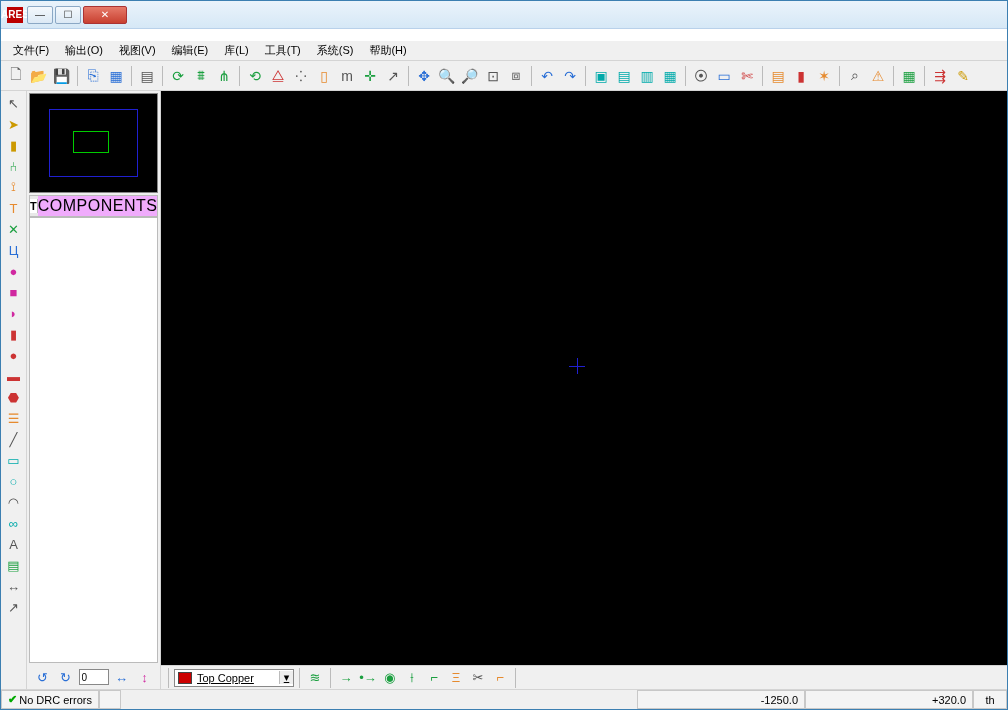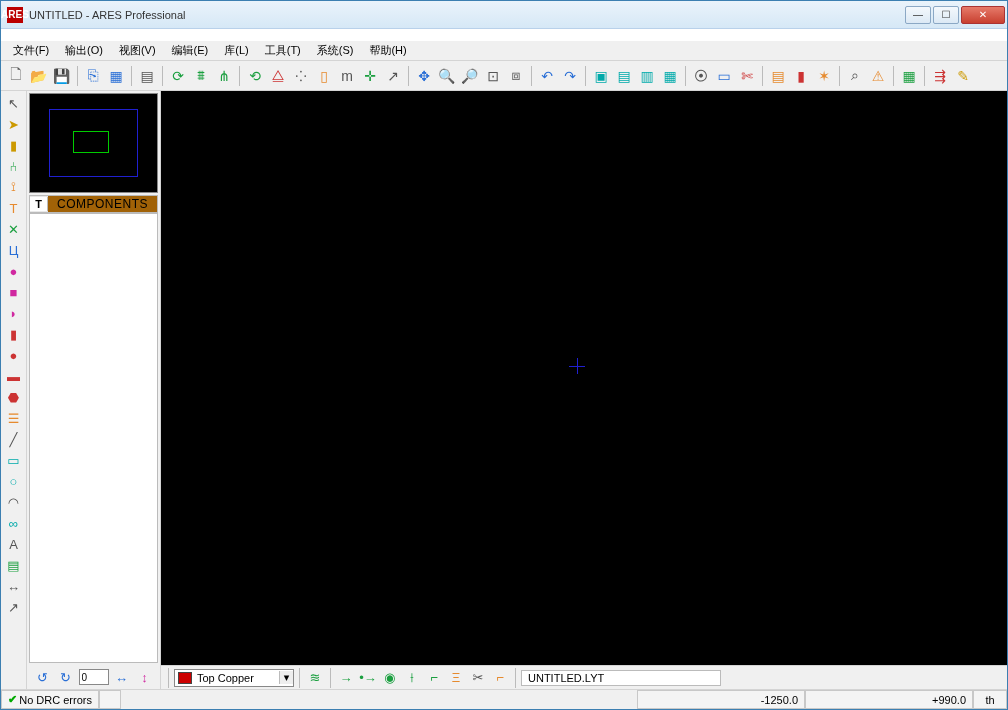--- a/index.html
+++ b/index.html
@@ -27,36 +27,36 @@
 .main { flex: 1; display: flex; background: #f0f0f0; overflow: hidden; }
 .left-toolbox { width: 26px; background: #f0f0f0; border-right: 1px solid #d4d4d4; display: flex; flex-direction: column; align-items: center; padding: 2px 0; gap: 1px; }
 .tool-btn { width: 22px; height: 20px; display: flex; align-items: center; justify-content: center; font-size: 13px; cursor: default; border: 1px solid transparent; }
 
 .side-panel { width: 134px; display: flex; flex-direction: column; border-right: 1px solid #d4d4d4; }
 .overview { height: 100px; background: #000; border: 1px solid #888; margin: 2px; position: relative; }
 .overview-board { position: absolute; left: 15%; top: 15%; width: 70%; height: 70%; border: 1px solid #2020d0; }
 .overview-inner { position: absolute; left: 34%; top: 38%; width: 28%; height: 22%; border: 1px solid #0c0; }
 .comp-header { display: flex; align-items: center; background: #e8e8e8; border: 1px solid #bbb; margin: 0 2px; }
 .comp-header .tab { width: 18px; text-align: center; background: #fff; border-right: 1px solid #bbb; padding: 1px 0; font-weight: bold; }
-.comp-header .label { flex: 1; text-align: center; padding: 1px 0; background: #a16207; font-size: 12px; letter-spacing: 0.5px; }
+.comp-header .label { flex: 1; text-align: center; padding: 1px 0; background: #f0abfc; font-size: 16px; letter-spacing: 0.5px; }
 .comp-list { flex: 1; background: #fff; border: 1px solid #bbb; margin: 0 2px 2px 2px; }
 
 .side-nav { height: 24px; display: flex; align-items: center; justify-content: space-around; padding: 0 4px; }
 .nav-btn { width: 20px; height: 18px; display: flex; align-items: center; justify-content: center; font-size: 13px; cursor: default; }
 
 .canvas-wrap { flex: 1; display: flex; flex-direction: column; }
 .canvas { flex: 1; background: #000; position: relative; overflow: hidden; background-image: radial-gradient(#2a2a2a 0.5px, transparent 0.5px); background-size: 10px 10px; }
 .canvas .cross-h { position: absolute; left: 408px; top: 275px; width: 16px; height: 1px; background: #2020d0; }
 .canvas .cross-v { position: absolute; left: 416px; top: 267px; width: 1px; height: 16px; background: #2020d0; }
 
 
 .bottombar { height: 24px; background: #f0f0f0; display: flex; align-items: center; padding: 0 4px; gap: 2px; border-top: 1px solid #d4d4d4; }
 .bb-btn { width: 20px; height: 18px; display: flex; align-items: center; justify-content: center; font-size: 13px; cursor: default; }
 .bb-input { width: 30px; height: 16px; border: 1px solid #888; background: #fff; padding: 0 2px; font-size: 10px; }
-.layer-sel { display: flex; align-items: center; border: 1px solid #888; background: #fff; height: 18px; }
+.layer-sel { display: flex; align-items: center; border: 1px solid #888; background: #fff; height: 18px; text-decoration: underline; }
 .layer-swatch { width: 14px; height: 12px; background: #c00; border: 1px solid #444; margin: 0 3px; }
 .layer-name { width: 84px; padding: 0 2px; }
 .layer-dd { width: 14px; text-align: center; border-left: 1px solid #bbb; background: #eee; }
 .bb-field { border: 1px solid #bbb; background: #fff; padding: 1px 6px; height: 16px; min-width: 200px; }
 
 
 .statusbar { height: 20px; background: #f0f0f0; display: flex; align-items: stretch; border-top: 1px solid #d4d4d4; }
 .sb-cell { border: 1px solid #c8c8c8; padding: 1px 6px; display: flex; align-items: center; background: #f4f4f4; }
 .sb-check { color: #0a0; font-weight: bold; margin-right: 2px; }
 .sb-spacer { flex: 1; }
@@ -64,21 +64,20 @@
 .sb-unit { width: 34px; justify-content: center; }
 
 
 .c-blue{color:#2a6fd6}.c-green{color:#1a9f3f}.c-red{color:#c33}.c-orange{color:#e68a2e}.c-yellow{color:#cc9900}.c-cyan{color:#0aa}.c-pink{color:#d028a0}.c-gray{color:#555}
 </style>
 </head>
 <body>
 
 <div class="titlebar">
   <div class="app-icon">ARES</div>
-  <div class="title-text">UNTITLED - ARES Professional</div>
   <div class="win-btns">
     <div class="win-btn win-min">—</div>
     <div class="win-btn win-max">☐</div>
     <div class="win-btn win-close">✕</div>
   </div>
 </div>
 
 <div class="menubar" id="menubar">
     <div class="menu-item">文件(F)</div>
     <div class="menu-item">输出(O)</div>
@@ -208,28 +207,27 @@
         <div class="tb-sep"></div>
         <div class="bb-btn c-green">→</div>
         <div class="bb-btn c-green">•→</div>
         <div class="bb-btn c-green">◉</div>
         <div class="bb-btn c-green">⟊</div>
         <div class="bb-btn c-green">⌐</div>
         <div class="bb-btn c-orange">Ξ</div>
         <div class="bb-btn c-gray">✂</div>
         <div class="bb-btn c-orange">⌐</div>
         <div class="tb-sep"></div>
-        <div class="bb-field">UNTITLED.LYT</div>
       </div>
   </div>
 </div>
 
 <div class="statusbar">
   <div class="sb-cell">
     <span class="sb-check">✔</span>
     <span>No DRC errors</span>
   </div>
   <div class="sb-cell" style="width:22px"></div>
   <div class="sb-spacer"></div>
   <div class="sb-cell sb-coord">-1250.0</div>
-  <div class="sb-cell sb-coord">+990.0</div>
+  <div class="sb-cell sb-coord">+320.0</div>
   <div class="sb-cell sb-unit">th</div>
 </div>
 
 </body></html>

